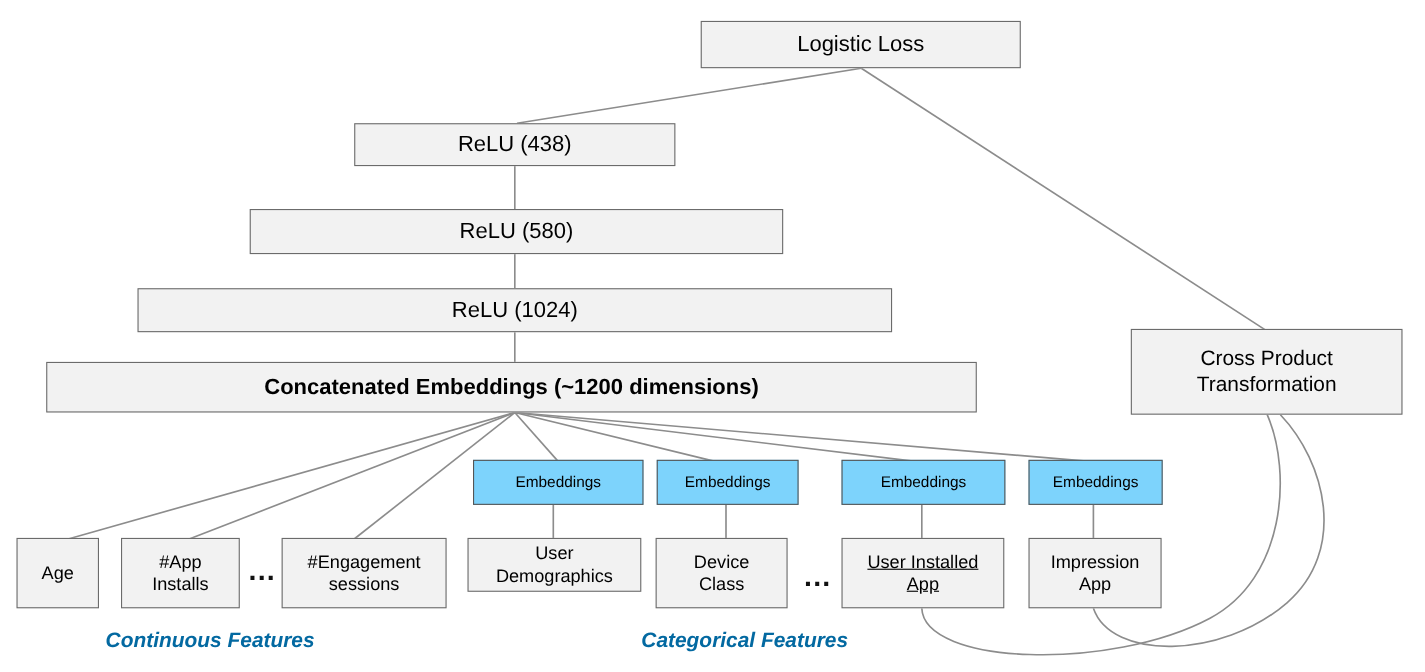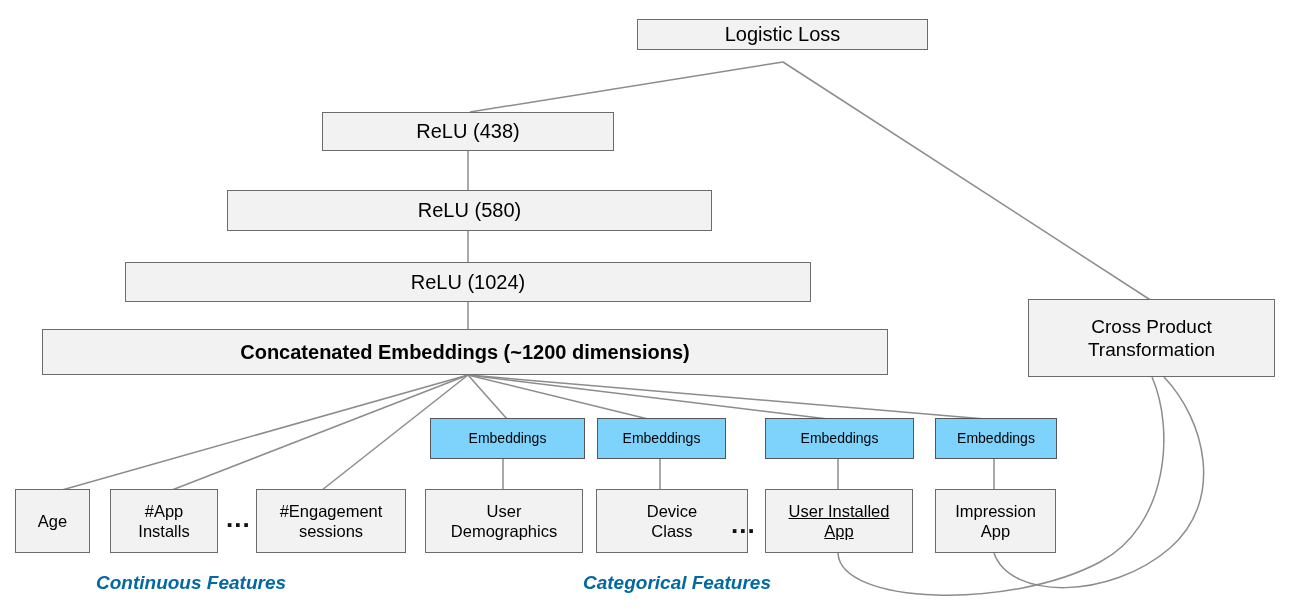--- a/index.html
+++ b/index.html
@@ -106,21 +106,21 @@
       <path d="M 503 459 L 503 490"></path>
       <path d="M 660 459 L 660 490"></path>
       <path d="M 838 459 L 838 490"></path>
       <path d="M 994 459 L 994 490"></path>
 
       <path d="M 838 553 C 840 605 1010 610 1100 562 C 1168 526 1175 430 1152 377"></path>
       <path d="M 994 553 C 1010 600 1110 600 1170 548 C 1225 500 1205 420 1164 377"></path>
     </g>
   </svg>
 
-  <div class="node light fs-large" style="left:637px; top:19px; width:291px; height:31px;">
+  <div class="node light fs-large" style="left:637px; top:19px; width:291px; height:43px;">
     <span>Logistic Loss</span>
   </div>
 
   <div class="node light fs-large" style="left:322px; top:112px; width:292px; height:39px;">
     <span>ReLU (438)</span>
   </div>
 
   <div class="node light fs-large" style="left:227px; top:190px; width:485px; height:41px;">
     <span>ReLU (580)</span>
   </div>
@@ -157,25 +157,25 @@
   <div class="node light fs-leaf" style="left:110px; top:489px; width:108px; height:64px;">
     <span>#App
 Installs</span>
   </div>
   <div class="ellipsis" style="left:226px; top:505px;">...</div>
   <div class="node light fs-leaf" style="left:256px; top:489px; width:150px; height:64px;">
     <span>#Engagement
 sessions</span>
   </div>
 
-  <div class="node light fs-leaf" style="left:425px; top:489px; width:158px; height:64px;">
+  <div class="node light fs-leaf" style="left:425px; top:489px; width:158px; height:49px;">
     <span>User
 Demographics</span>
   </div>
-  <div class="node light fs-leaf" style="left:596px; top:489px; width:152px; height:64px;">
+  <div class="node light fs-leaf" style="left:596px; top:489px; width:120px; height:64px;">
     <span>Device
 Class</span>
   </div>
   <div class="ellipsis" style="left:731px; top:511px;">...</div>
   <div class="node light fs-leaf" style="left:765px; top:489px; width:148px; height:64px;text-decoration:underline;">
     <span>User Installed
 App</span>
   </div>
   <div class="node light fs-leaf" style="left:935px; top:489px; width:121px; height:64px;">
     <span>Impression

